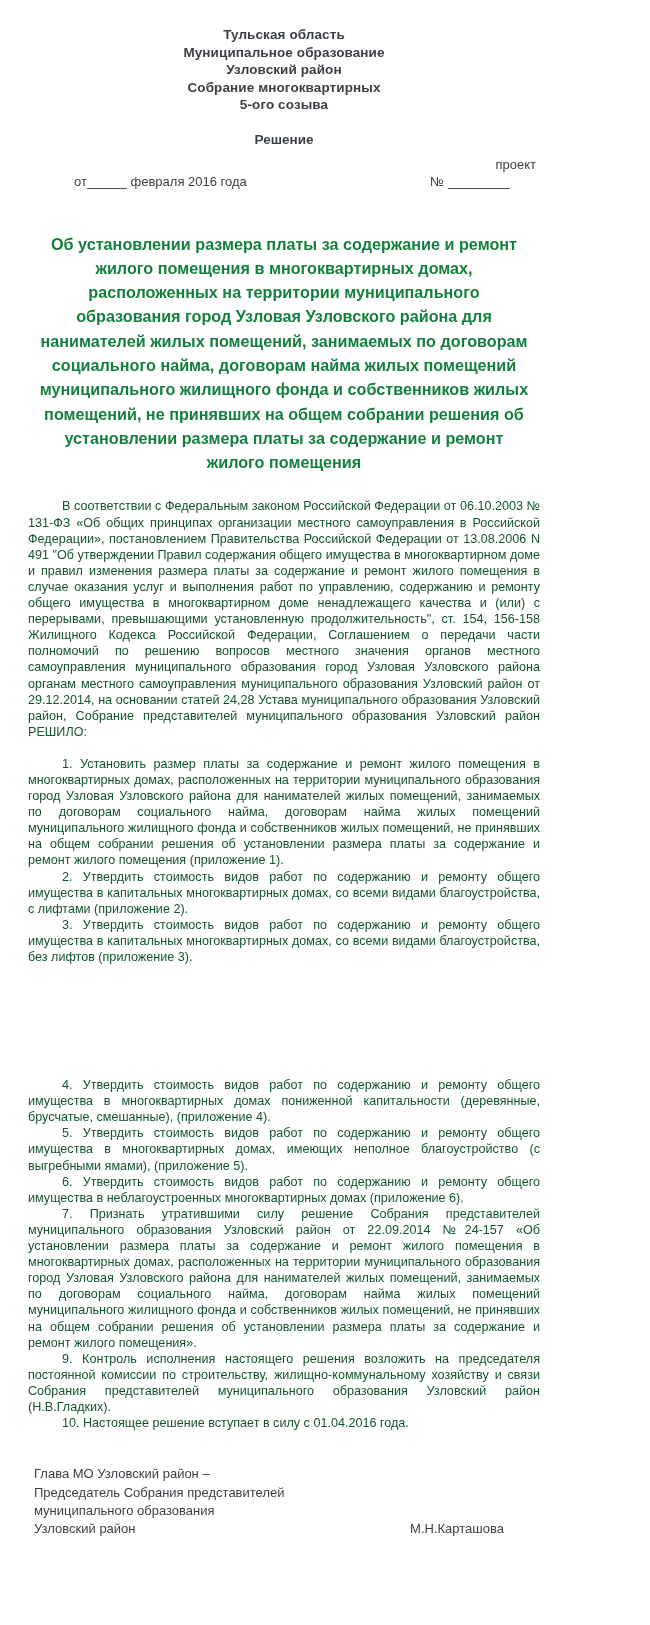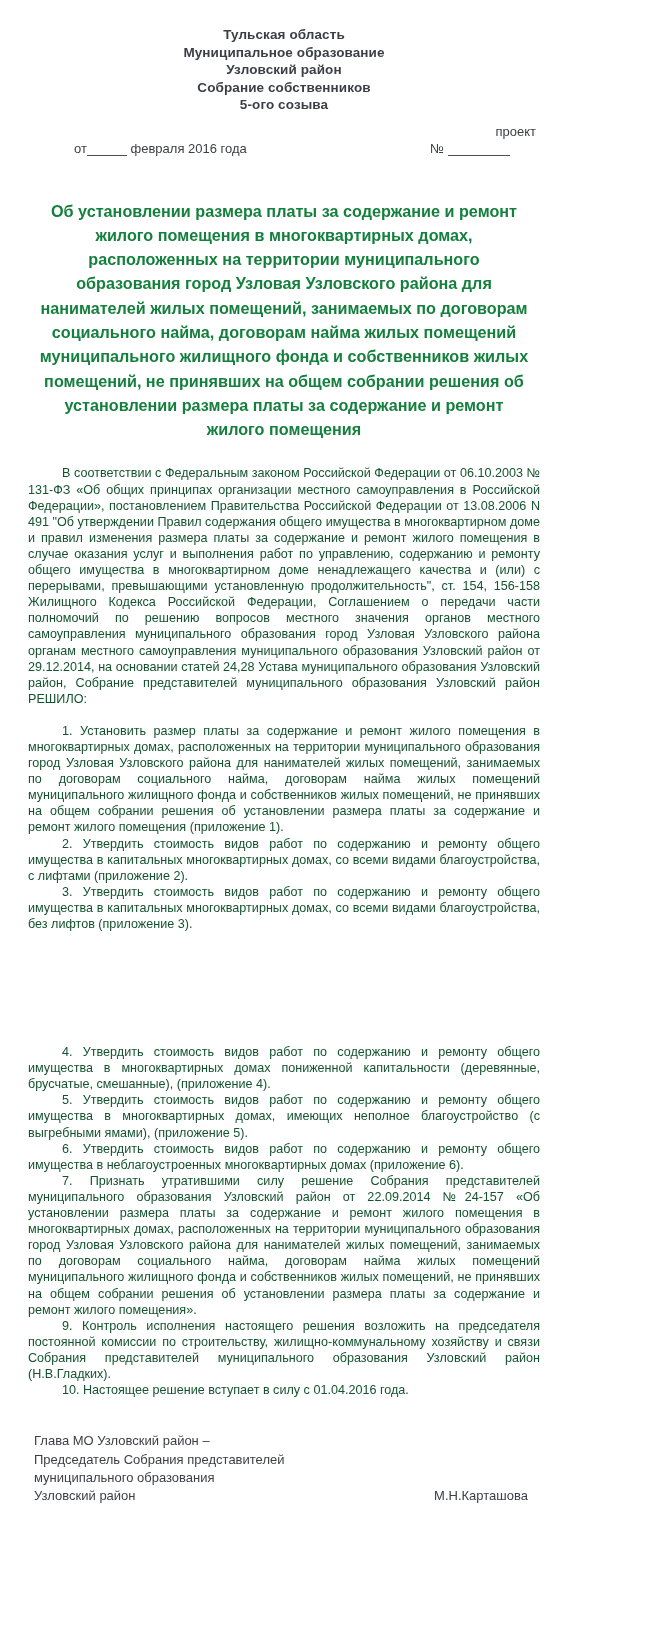--- a/index.html
+++ b/index.html
@@ -106,38 +106,39 @@
   
   .signature {
     position: relative;
     margin: 34px 28px 9px 34px;
     font-size: 13px;
     line-height: 18.4px;
   }
   .signature .lines { white-space: pre-line; }
   .signature .signer {
     position: absolute;
-    right: 12px;
+    right: 36px;
     bottom: 0;
     white-space: nowrap;
   }
 </style>
 </head>
 <body>
 
 <div class="page">
 
   <div class="letterhead">
     <div>Тульская область</div>
     <div>Муниципальное образование</div>
     <div>Узловский район</div>
-    <div>Собрание собственников</div>
+    <div>Собрание многоквартирных</div>
     <div>5-ого созыва</div>
   </div>
 
+  <div class="doc-kind">Решение</div>
 
   <div class="draft-label">проект</div>
 
   <div class="dateline">
     <span class="from"><span>от</span><span class="blank-line blank-sm"></span> <span>февраля 2016 года</span></span>
     <span class="num"><span>№</span> <span class="blank-line blank-md"></span></span>
   </div>
 
   <div class="doc-title">Об установлении размера платы за содержание и ремонт жилого помещения в многоквартирных домах, расположенных на территории муниципального образования город Узловая Узловского района для нанимателей жилых помещений, занимаемых по договорам социального найма, договорам найма жилых помещений муниципального жилищного фонда и собственников жилых помещений, не принявших на общем собрании решения об установлении размера платы за содержание и ремонт жилого помещения</div>
 

